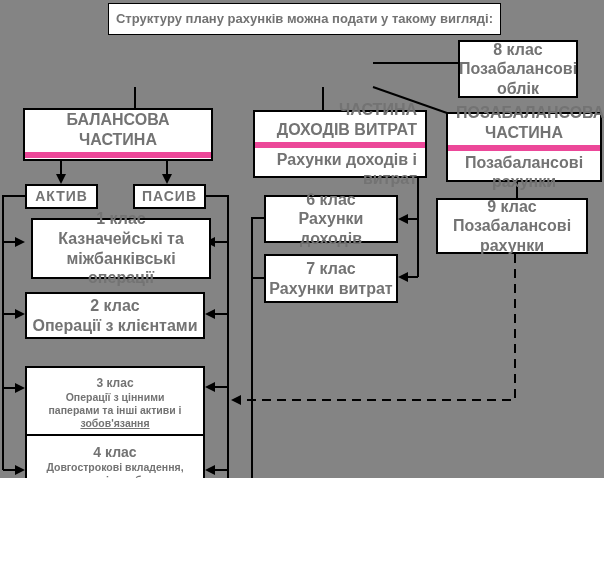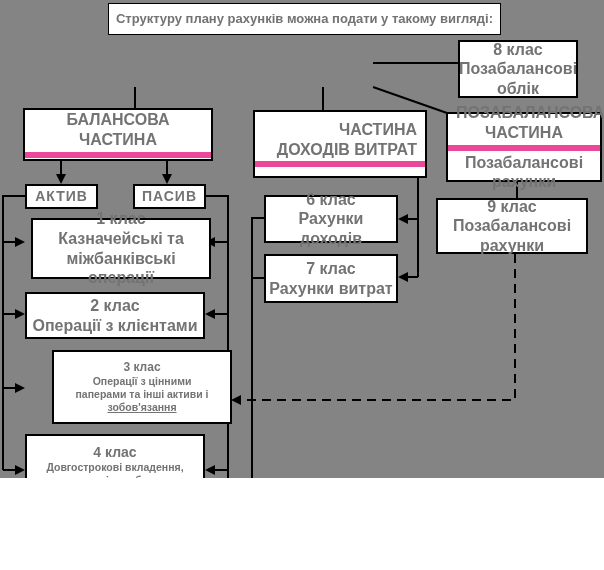--- a/index.html
+++ b/index.html
@@ -86,20 +86,21 @@
     <span>Позабалансові</span>
     <span>облік</span>
   </div>
 
   <div class="box t12" style="left:23px;top:108px;width:190px;height:53px;">
     <div class="hdr">БАЛАНСОВА ЧАСТИНА</div>
   </div>
 
   <div class="box t12" style="left:253px;top:110px;width:174px;height:68px;text-align:right;">
     <div class="hdr">ЧАСТИНА ДОХОДІВ ВИТРАТ</div>
+    <div class="sub">Рахунки доходів і витрат</div>
   </div>
 
   <div class="box t12" style="left:446px;top:112px;width:156px;height:70px;">
     <div class="hdr">ПОЗАБАЛАНСОВА ЧАСТИНА</div>
     <div class="sub">Позабалансові рахунки</div>
   </div>
 
   <div class="box caps" style="left:133px;top:184px;width:73px;height:25px;">
     <span>ПАСИВ</span>
   </div>
@@ -111,21 +112,21 @@
   <div class="box t12" style="left:31px;top:218px;width:180px;height:61px;">
     <span>1 клас</span>
     <span class="sub" style="max-width:156px;">Казначейські та міжбанківські операції</span>
   </div>
 
   <div class="box t12" style="left:25px;top:292px;width:180px;height:47px;text-align:right;">
     <span>2 клас</span>
     <span>Операції з клієнтами</span>
   </div>
 
-  <div class="box t10" style="left:25px;top:350px;width:180px;height:74px;margin-left:27px;">
+  <div class="box t10" style="left:25px;top:366px;width:180px;height:74px;">
     <span style="font-size:12px;">3 клас</span>
     <span class="body-narrow">
       <span>Операції з цінними паперами та інші активи і</span>
       <span class="u">зобов'язання</span>
     </span>
   </div>
 
   <div class="box t10" style="left:25px;top:434px;width:180px;height:75px;">
     <span style="font-size:14px;">4 клас</span>
     <span style="max-width:160px;">Довгострокові вкладення, основні засоби та нематеріальні активи</span>

